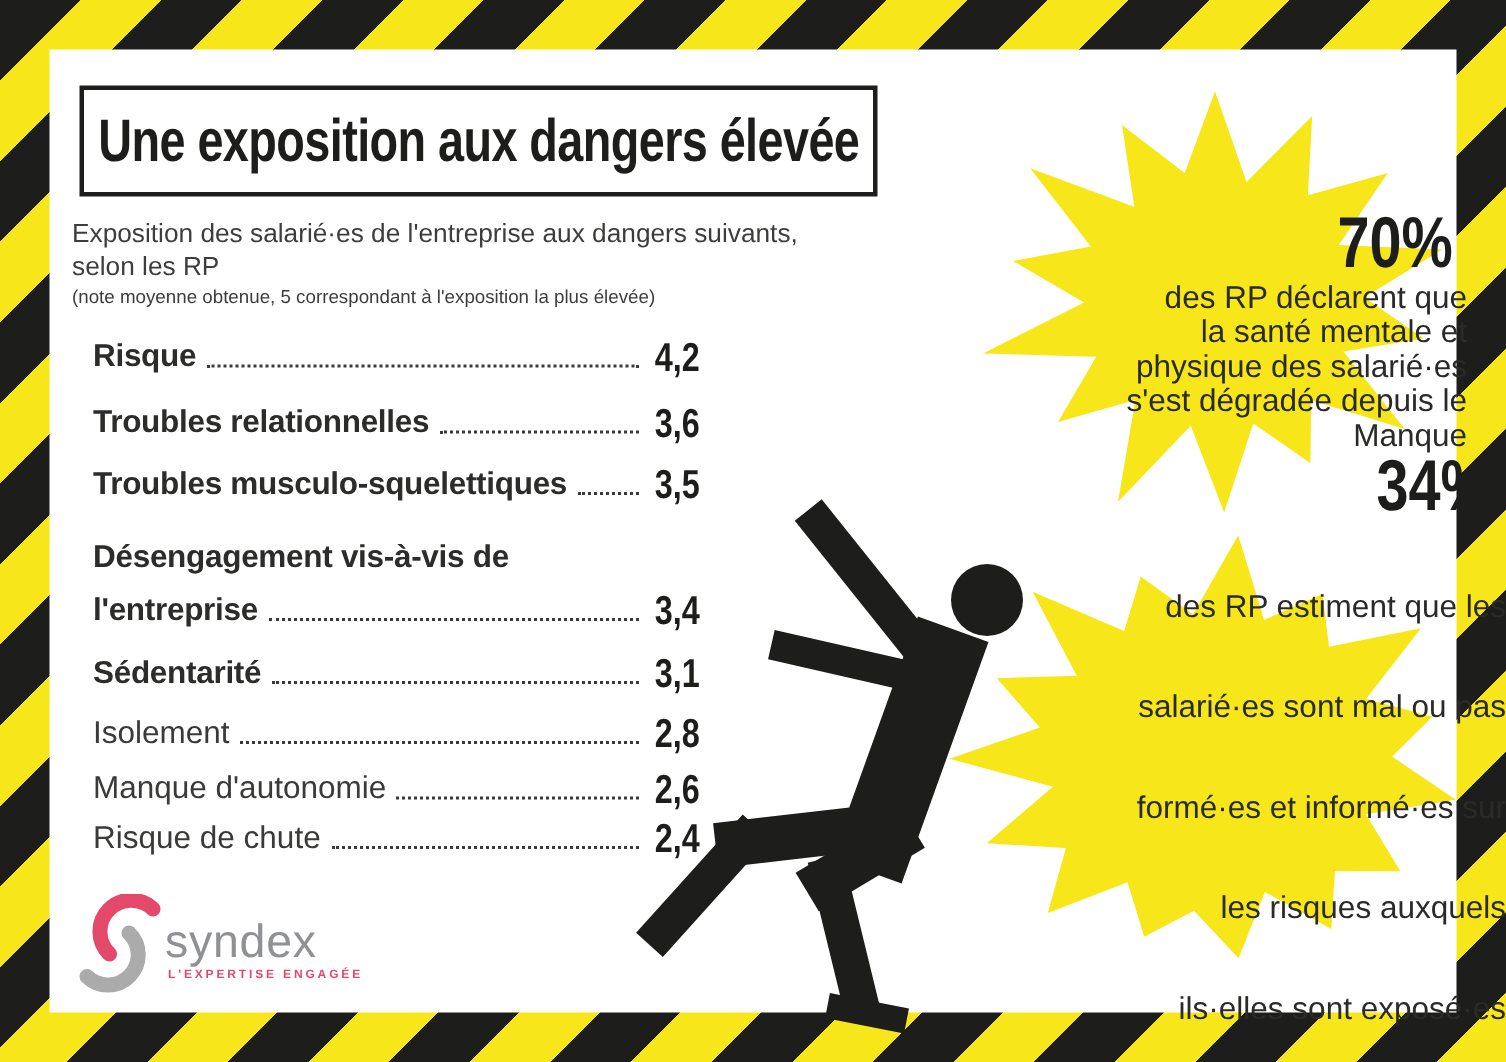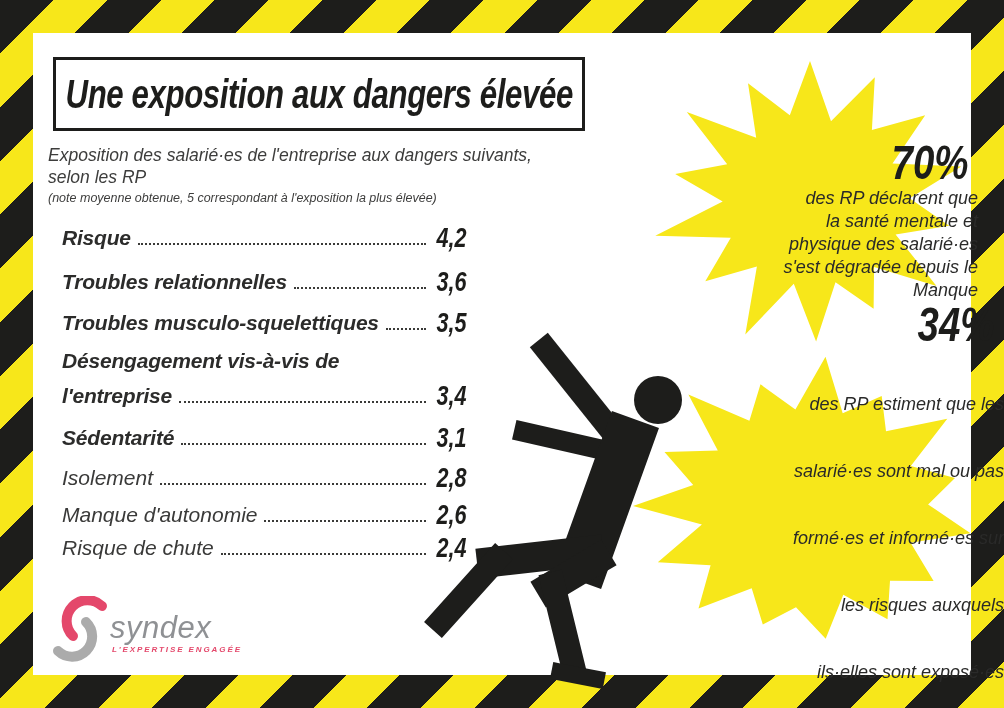--- a/index.html
+++ b/index.html
@@ -1,20 +1,19 @@
 <!DOCTYPE html>
 <html><head>
 <meta charset="utf-8">
 <style>
   html,body{margin:0;padding:0;background:#e8e8e8;}
   .stage{
     position:relative;width:1004px;height:708px;overflow:hidden;
     font-family:"Liberation Sans",sans-serif;color:#1d1d1b;
     background:repeating-linear-gradient(135deg,#1d1d1b 0 38px,#f7e71a 38px 76px);
-    font-style:italic;
   }
   .panel{position:absolute;left:33px;top:33px;right:33px;bottom:33px;background:#ffffff;z-index:1;}
 
   
   .title-box{
     position:absolute;left:53px;top:57px;width:526px;height:68px;z-index:2;
     border:3px solid #1d1d1b;background:#fff;display:flex;align-items:center;justify-content:center;
   }
   .title-box .t{
     display:inline-block;transform:scaleX(.78);transform-origin:center;
@@ -41,21 +40,21 @@
 
   
   .starburst{position:absolute;z-index:4;}
   .starburst svg{position:absolute;left:0;top:0;width:100%;height:100%;}
   .stat-body{
     position:absolute;left:0;top:0;right:0;bottom:0;display:flex;flex-direction:column;
     align-items:flex-end;justify-content:center;text-align:center;
   }
   .stat-value{font-size:48px;font-weight:700;line-height:48px;}
   .stat-value span{display:inline-block;transform:scaleX(.8);transform-origin:center;}
-  .stat-line{font-size:18px;line-height:23px;color:#2a2a29;}
+  .stat-line{font-size:21px;line-height:23px;color:#2a2a29;}
   #star1{left:648px;top:50px;width:330px;height:300px;}
   #star1 .stat-body{padding-top:40px;}
   #star2{left:612px;top:340px;width:392px;height:330px;}
   #star2 .stat-body{padding-bottom:25px;gap:44px;}
 
   
   .logo{position:absolute;left:52px;top:596px;width:220px;height:70px;z-index:2;}
   .logo svg{position:absolute;left:0;top:0;}
   .logo .name{position:absolute;left:58px;top:14px;font-size:31px;color:#8f9194;letter-spacing:.5px;font-weight:400;}
   .logo .tagline{position:absolute;left:60px;top:49px;font-size:8px;font-weight:700;color:#e4486b;letter-spacing:1.9px;}
@@ -85,21 +84,21 @@
     <div class="row b" style="margin-top:18px">
       <span class="lbl">Troubles relationnelles</span>
       <span class="leader"></span>
       <span class="val"><span>3,6</span></span>
     </div>
     <div class="row b" style="margin-top:15px">
       <span class="lbl">Troubles musculo-squelettiques</span>
       <span class="leader"></span>
       <span class="val"><span>3,5</span></span>
     </div>
-    <div style="margin-top:12px">
+    <div style="margin-top:23px">
       <div class="wrapline">Désengagement vis-à-vis de</div>
       <div class="row b" style="margin-top:9px">
         <span class="lbl">l'entreprise</span>
         <span class="leader"></span>
         <span class="val"><span>3,4</span></span>
       </div>
     </div>
     <div class="row b" style="margin-top:16px">
       <span class="lbl">Sédentarité</span>
       <span class="leader"></span>

